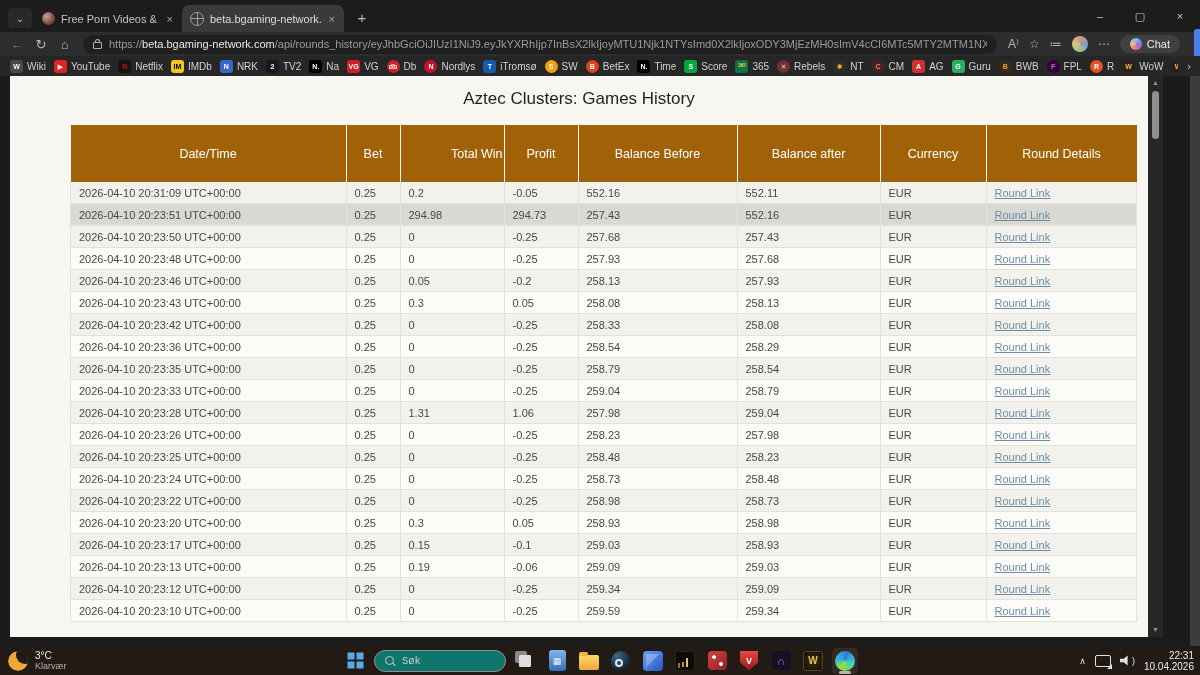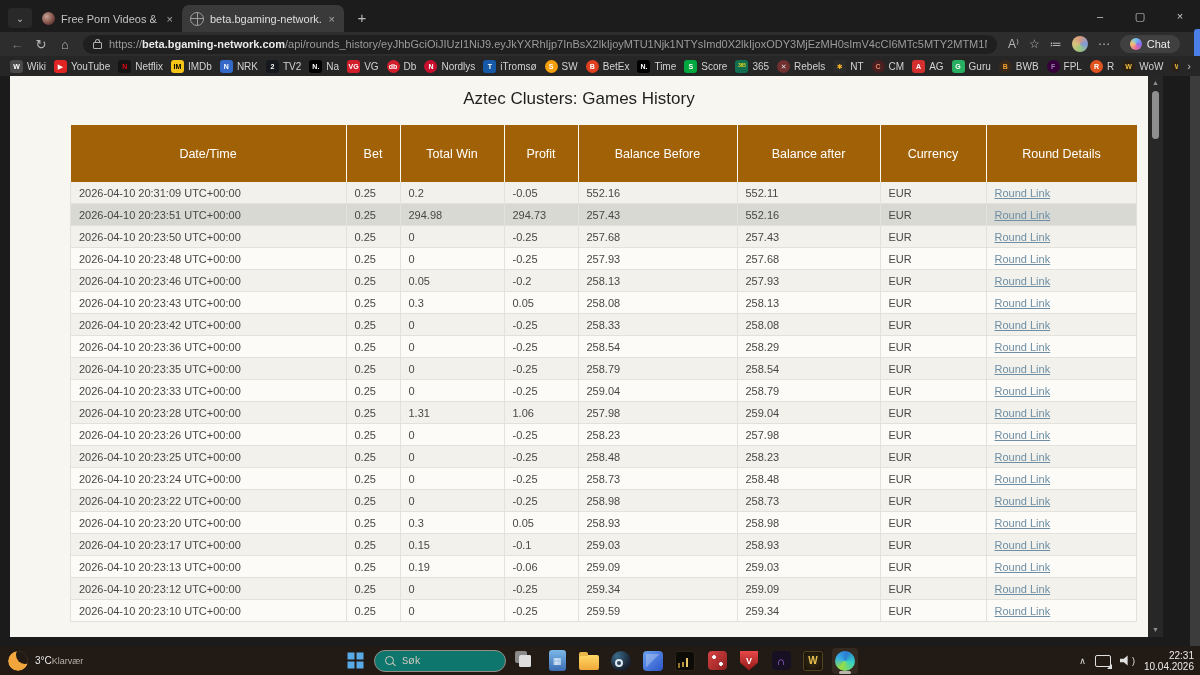--- a/index.html
+++ b/index.html
@@ -32,21 +32,21 @@
   .toolbar{position:absolute;top:32px;left:0;right:0;height:24px;background:#2d2d2d;
            display:flex;align-items:center;gap:2px;padding:0 6px;box-sizing:border-box;}
   .nav-btn{color:#b5b5b5;font-size:13px;width:22px;text-align:center;flex:none;}
   .nav-btn.dim{color:#7e7e7e;}
   .url-pill{flex:1;height:19px;background:#1f1f1f;border-radius:10px;display:flex;align-items:center;
             padding:0 10px;gap:7px;min-width:0;margin:0 5px;}
   .lock{flex:none;width:7px;height:5px;border:1px solid #b0b0b0;border-radius:1px;position:relative;margin-top:3px;}
   .lock::before{content:'';position:absolute;top:-4px;left:1px;width:3px;height:3px;
                 border:1px solid #b0b0b0;border-bottom:none;border-radius:3px 3px 0 0;}
   .url-text{flex:1;min-width:0;white-space:nowrap;overflow:hidden;font-size:11px;color:#9b9b9b;}
-  .url-text .domain{color:#e9e9e9;font-weight:bold;}
+  .url-text .domain{color:#e9e9e9;font-weight:normal;}
   .tb-icon{color:#b5b5b5;font-size:12px;margin:0 4px;flex:none;}
   .avatar{flex:none;width:16px;height:16px;border-radius:50%;margin:0 4px;
           background:conic-gradient(#d89a7e,#7e9ad8,#9ec77e,#d8c27e,#d89a7e);}
   .chat-pill{flex:none;height:18px;border-radius:9px;background:#404040;display:flex;align-items:center;
              gap:5px;padding:0 10px;color:#ececec;font-size:11px;margin:0 14px 0 4px;}
   .copilot{width:12px;height:12px;border-radius:50%;
            background:conic-gradient(#6cc3f5,#8a6de8,#e86ca0,#f5c26c,#6cc3f5);}
   .side-accent{position:absolute;right:0;top:-3px;width:6px;height:29px;background:#4a7fe8;
                border-radius:3px 0 0 3px;}
 
@@ -64,21 +64,21 @@
   .pagewrap{position:absolute;top:76px;left:0;right:0;height:570px;background:#1b1b1b;}
   .page{position:absolute;left:10px;top:0;width:1138px;height:561px;background:#f7f6f1;overflow:hidden;}
   .page-title{margin:13px 0 16px;text-align:center;font-size:17px;color:#1f1f1f;font-weight:400;}
   .gtable{border-collapse:collapse;margin:11px 0 0 60px;table-layout:fixed;width:1043px;
           font-size:11px;color:#474747;}
   .gtable th{height:55px;background:#a16207;color:#ffffff;font-weight:400;font-size:12.5px;
              border-right:1px solid rgba(255,255,255,.45);text-align:center;overflow:hidden;}
   .gtable th:last-child{border-right:none;}
   .gtable th:nth-child(1){width:273px;}
   .gtable th:nth-child(2){width:51px;}
-  .gtable th:nth-child(3){width:101px;}
+  .gtable th:nth-child(3){width:101px;text-align:right;}
   .gtable th:nth-child(4){width:71px;}
   .gtable th:nth-child(5){width:156px;}
   .gtable th:nth-child(6){width:140px;}
   .gtable th:nth-child(7){width:103px;}
   .gtable th:nth-child(8){width:148px;}
   .gtable td{height:21px;padding:0 4px 0 8px;border:1px solid #e2e1dc;border-top:none;
              white-space:nowrap;overflow:hidden;}
   .gtable tbody tr:nth-child(odd) td{background:#f2f1eb;}
   .gtable tbody tr:nth-child(even) td{background:#fcfbf7;}
   .gtable tbody tr.hl td{background:#d9d9d3;}
@@ -90,21 +90,21 @@
   .ps-bottom{margin-top:auto;margin-bottom:2px;}
   .siderail{position:absolute;right:0;top:0;width:10px;height:570px;background:#3c3c3c;}
 
   
   .taskbar{position:absolute;left:0;top:646px;right:0;height:29px;background:#221a14;
            display:flex;align-items:center;}
   .weather{position:absolute;left:8px;display:flex;align-items:center;gap:7px;}
   .moon{width:20px;height:20px;position:relative;overflow:hidden;border-radius:50%;}
   .moon::before{content:'';position:absolute;inset:0;border-radius:50%;background:#f0a63c;}
   .moon::after{content:'';position:absolute;left:8px;top:-5px;width:18px;height:18px;border-radius:50%;background:#221a14;}
-  .wtext{display:flex;flex-direction:row;line-height:10px;}
+  .wtext{display:flex;flex-direction:column;line-height:10px;}
   .wtemp{font-size:10px;color:#ececec;}
   .wcond{font-size:9px;color:#b7b1a9;}
   .center{margin:0 auto;display:flex;align-items:center;gap:6px;}
   .tbtn{width:26px;height:26px;display:flex;align-items:center;justify-content:center;position:relative;border-radius:4px;flex:none;}
   .tbtn.active{background:#342a21;}
   .tbtn.active::after{content:'';position:absolute;bottom:0;left:7px;width:12px;height:2.5px;border-radius:2px;background:#b9b4ae;}
   .tb-start{width:7px;height:7px;background:#57a9e8;box-shadow:9px 0 #57a9e8,0 9px #57a9e8,9px 9px #57a9e8;
             transform:translate(-4.5px,-4.5px);}
   .search-wrap{position:relative;width:132px;height:22px;flex:none;}
   .tb-search{width:100%;height:100%;box-sizing:border-box;border-radius:11px;border:1px solid #948e85;

